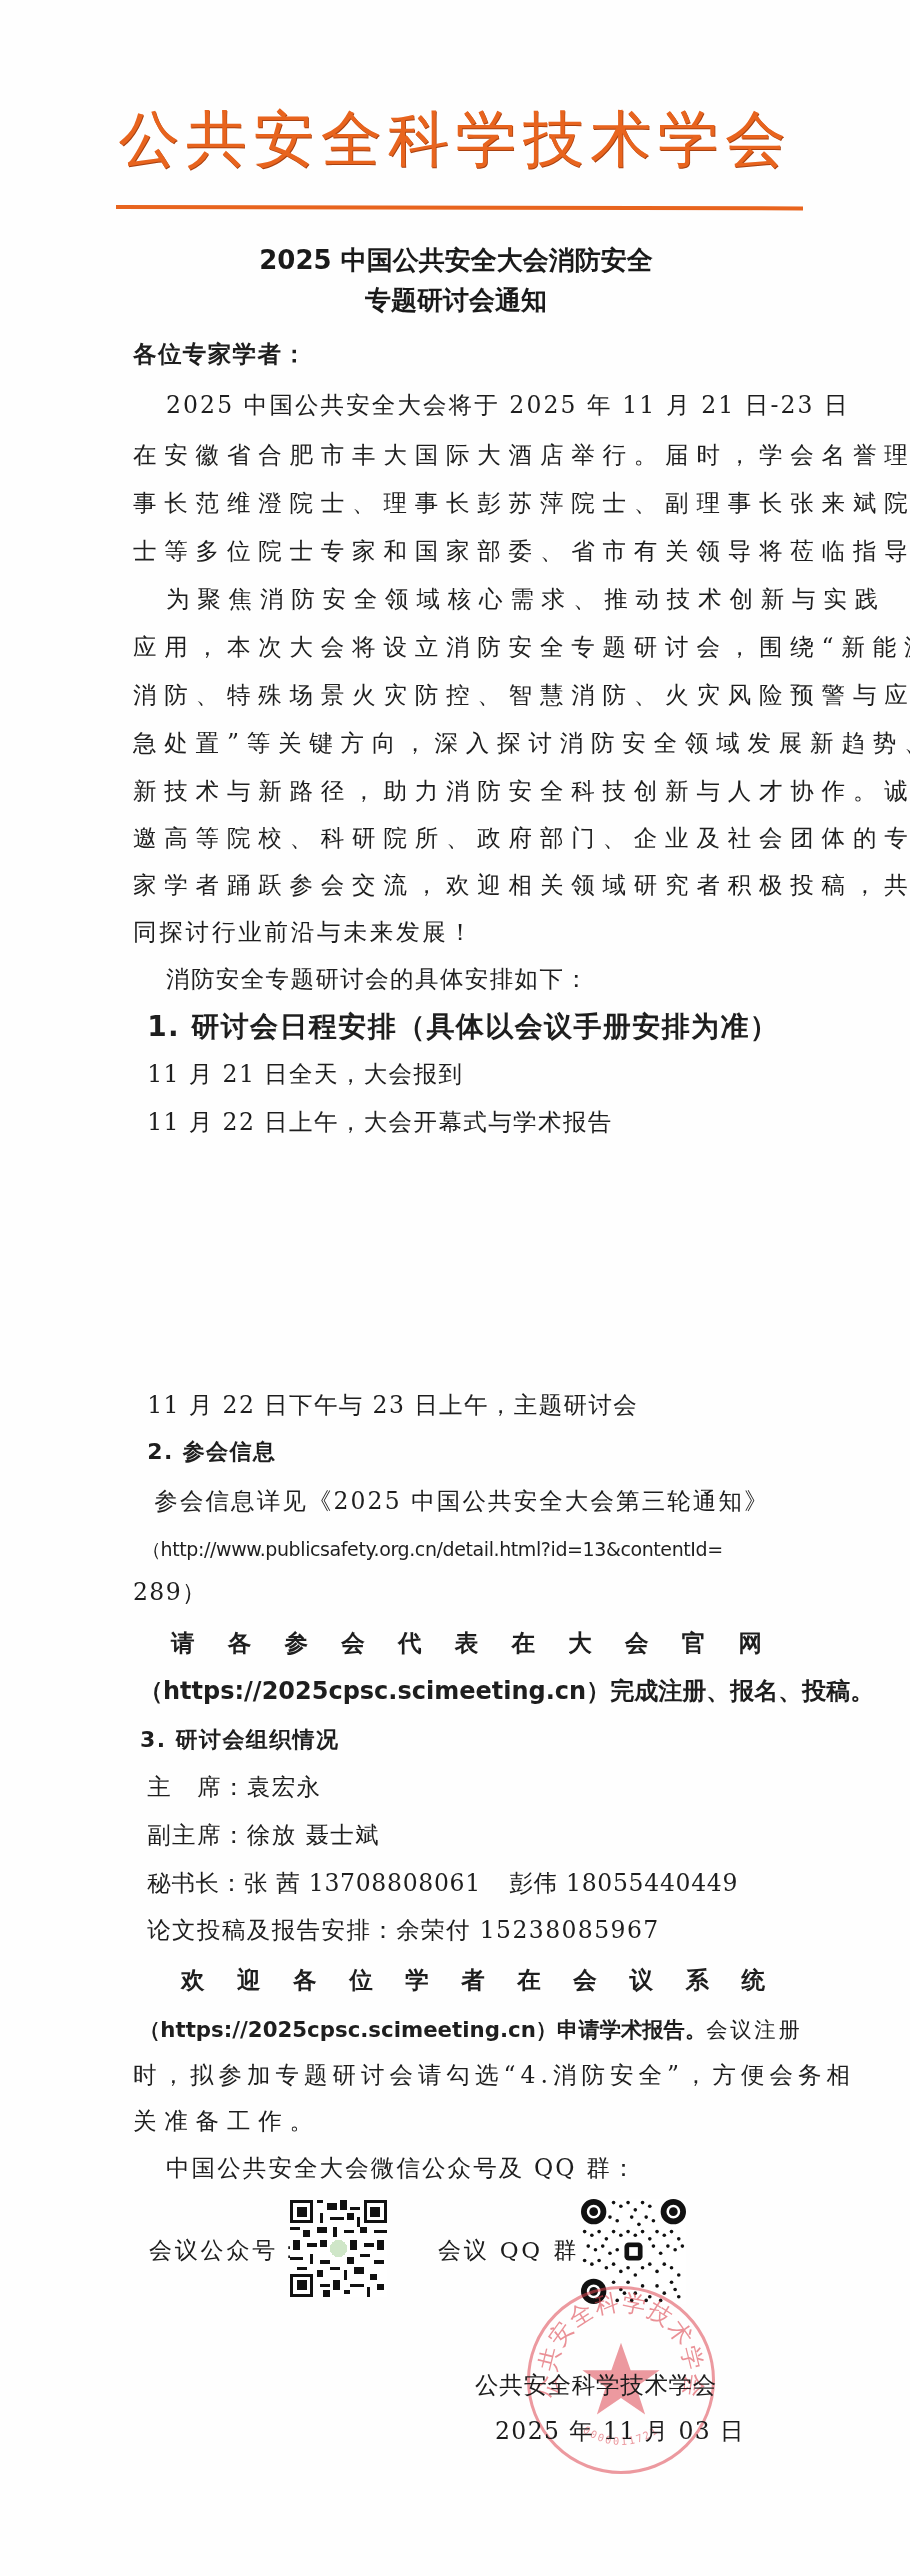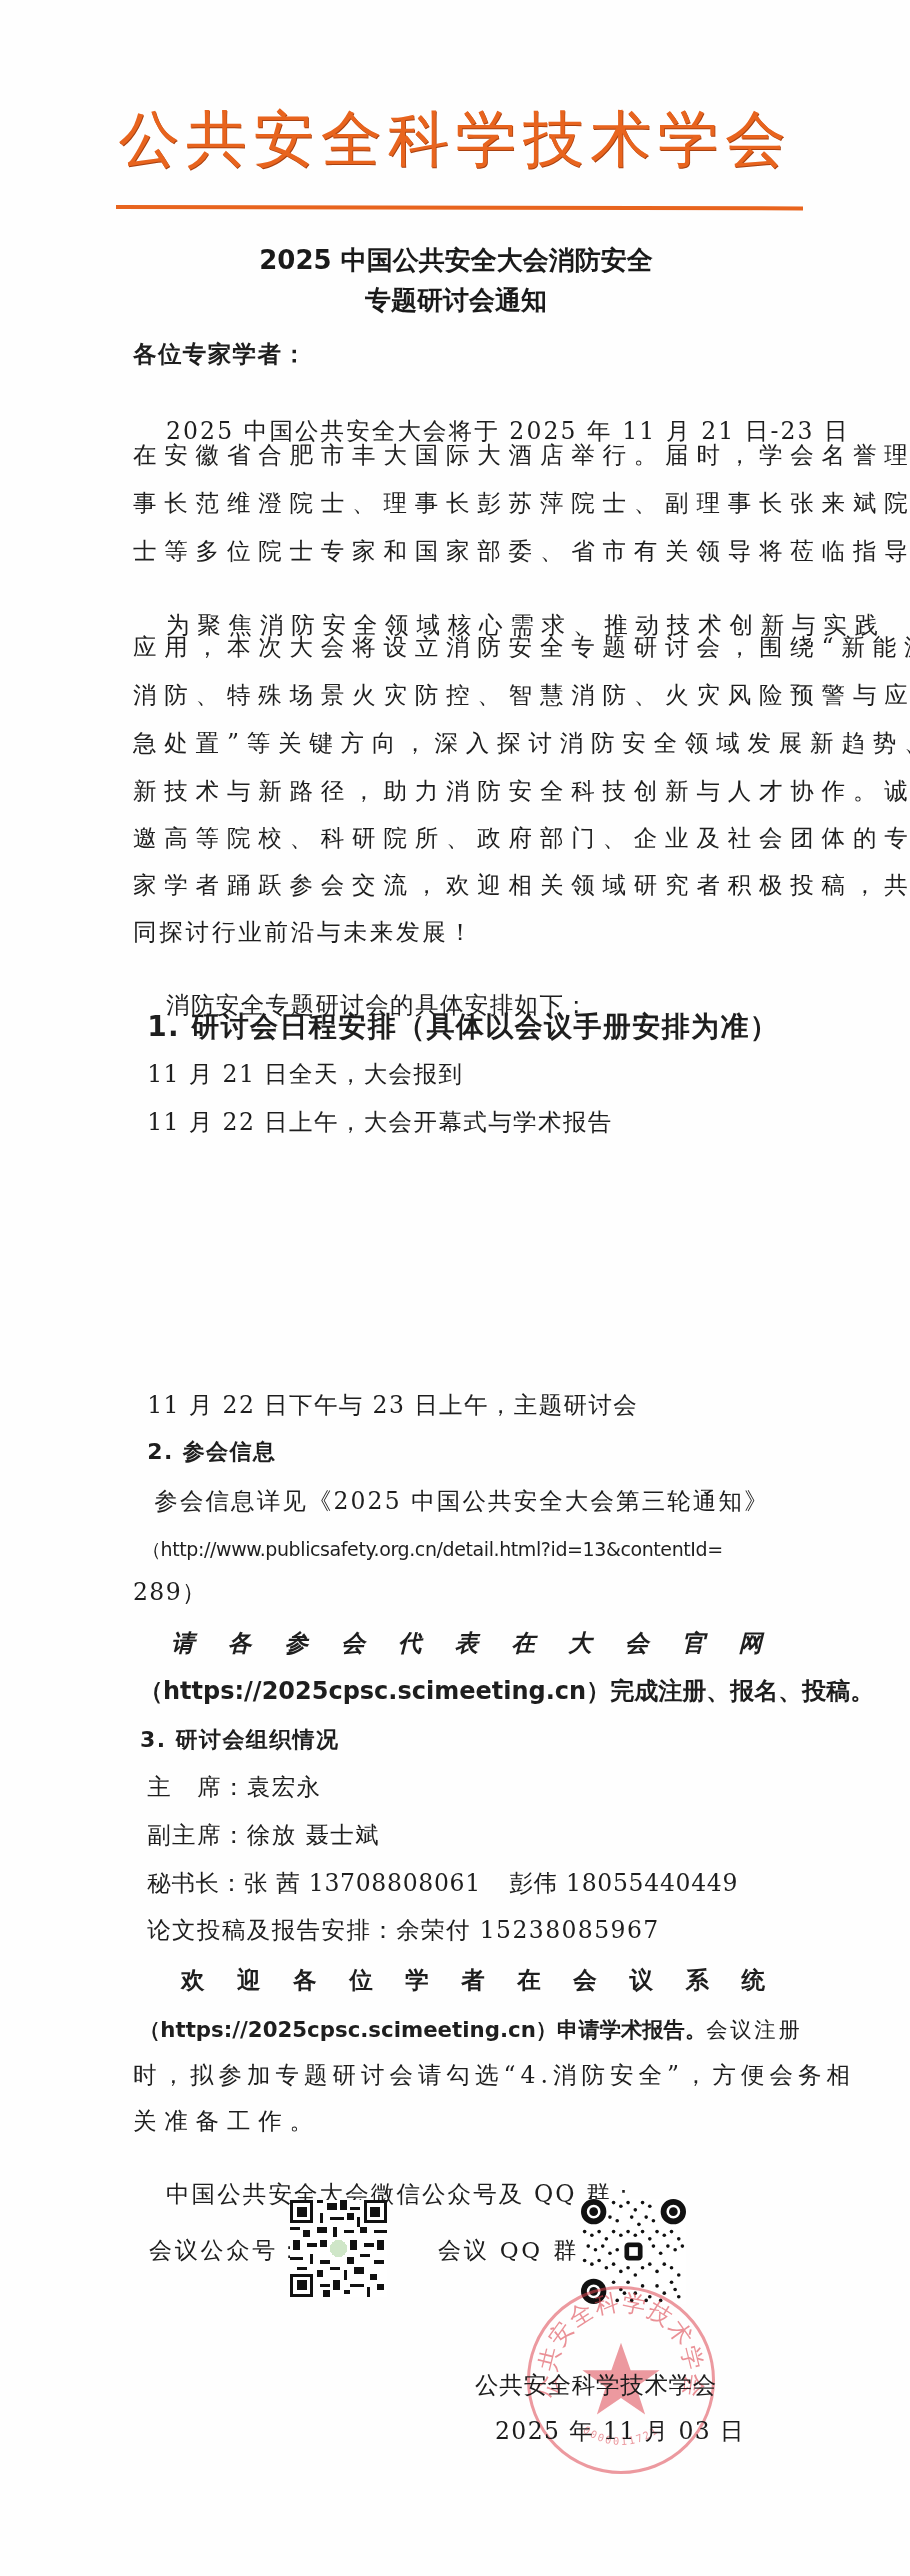--- a/index.html
+++ b/index.html
@@ -10,21 +10,21 @@
   .org-title { position: absolute; left: 107px; top: 100px; width: 697px; text-align: center;
                font-family: "DejaVu Serif", "Liberation Serif", serif; font-size: 61px; line-height: 78px;
                letter-spacing: 6.4px; color: #e8641e; text-shadow: 0.7px 0.7px 0 #a84010; white-space: nowrap; }
   .red-rule { position: absolute; left: 116px; top: 205px; width: 687px; height: 3.6px;
               background: #e8641e; transform: rotate(0.12deg); transform-origin: left center; }
   .subtitle { position: absolute; left: 100px; width: 712px; text-align: center;
               font-family: "DejaVu Sans", "Liberation Sans", sans-serif; font-weight: bold;
               font-size: 26px; line-height: 31px; color: #1a1a1a; white-space: nowrap; }
   .line { position: absolute; left: 133px; width: 632px; height: 31px; line-height: 31px;
           font-size: 23.5px; letter-spacing: 7.8px; white-space: nowrap; color: #1e1e1e; }
-  .line.indent { padding-left: 33px; width: 598px; margin-top: 26px; }
+  .line.indent { padding-left: 33px; width: 598px; }
   .line.just { letter-spacing: 0; text-align: justify; text-align-last: justify; }
   .line.nosp { letter-spacing: 1.4px; }
   .bold { font-family: "DejaVu Sans", "Liberation Sans", sans-serif; font-weight: bold; }
   .sans { font-family: "DejaVu Sans", "Liberation Sans", sans-serif; }
   .qr-label { position: absolute; font-size: 23px; letter-spacing: 2.8px; white-space: nowrap; line-height: 31px; }
   .qr { position: absolute; background: #fff; }
   .qr svg { width: 100%; height: 100%; display: block; }
   .stamp { position: absolute; left: 527px; top: 2286px; width: 188px; height: 188px;
            border-radius: 50%; border: 3.6px solid rgba(220, 70, 80, 0.55); box-sizing: border-box; }
   .stamp svg { position: absolute; left: 0; top: 0; width: 100%; height: 100%; }
@@ -61,21 +61,21 @@
 
   <div class="line bold nosp" style="top:1011px; padding-left:14.2px; font-size:28px;">1. 研讨会日程安排（具体以会议手册安排为准）</div>
   <div class="line nosp" style="top:1059px; padding-left:14.2px;">11 月 21 日全天，大会报到</div>
   <div class="line nosp" style="top:1107px; padding-left:14.2px;">11 月 22 日上午，大会开幕式与学术报告</div>
   <div class="line nosp" style="top:1390px; padding-left:14.2px;">11 月 22 日下午与 23 日上午，主题研讨会</div>
 
   <div class="line bold nosp" style="top:1436px; padding-left:14.2px; font-size:22px;">2. 参会信息</div>
   <div class="line nosp" style="top:1486px; padding-left:21.3px; letter-spacing:2.1px;">参会信息详见《2025 中国公共安全大会第三轮通知》</div>
   <div class="line sans" style="top:1534px; left:142px; width:626px; font-size:19px; letter-spacing:-0.4px;">（http://www.publicsafety.org.cn/detail.html?id=13&amp;contentId=</div>
   <div class="line nosp" style="top:1577px">289）</div>
-  <div class="line bold just" style="top:1628px; left:171px; width:591px;font-style:italic;">请各参会代表在大会官网</div>
+  <div class="line bold just" style="top:1628px; left:171px; width:591px;">请各参会代表在大会官网</div>
   <div class="line bold" style="top:1676px; left:139px; width:633px; letter-spacing:0; font-size:24px;">
     <span>（https://2025cpsc.scimeeting.cn）</span><span>完成注册、报名、投稿。</span>
   </div>
 
   <div class="line bold nosp" style="top:1724px; padding-left:7.1px; font-size:22px;">3. 研讨会组织情况</div>
   <div class="line nosp" style="top:1820px; padding-left:14.2px;">
     <span>副主席：</span><span>徐放 聂士斌</span>
   </div>
   <div class="line nosp" style="top:1772px; padding-left:14.2px;">
     <span>主　席：</span><span>袁宏永</span>

